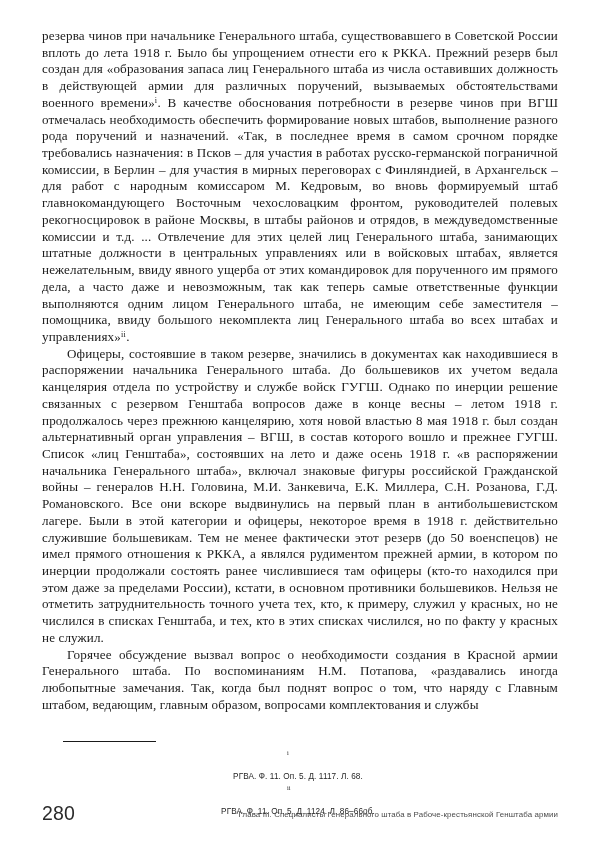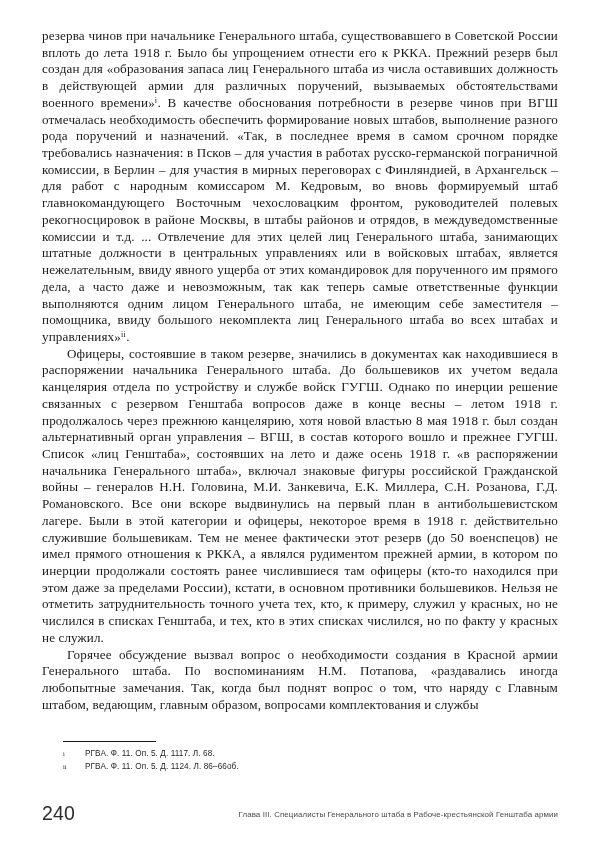--- a/index.html
+++ b/index.html
@@ -74,20 +74,21 @@
     padding: 0;
   }
   .fn-item {
     display: flex;
     align-items: center;
     font-family: "Liberation Sans", sans-serif;
     font-size: 8.2px;
     line-height: 13.2px;
     color: #1f1f1f;
     letter-spacing: 0.012em;
+    flex-direction: column;
   }
   .fn-marker {
     width: 22px;
     flex: 0 0 22px;
     font-family: "Liberation Serif", serif;
     font-size: 6.4px;
     line-height: 10px;
     padding-top: 0.5px;
     color: #1f1f1f;
   }
@@ -142,17 +143,17 @@
         <span class="fn-text">РГВА. Ф. 11. Оп. 5. Д. 1117. Л. 68.</span>
       </li>
       <li class="fn-item">
         <span class="fn-marker">ii</span>
         <span class="fn-text">РГВА. Ф. 11. Оп. 5. Д. 1124. Л. 86–66об.</span>
       </li>
     </ul>
   </div>
 
   <div class="footer">
-    <div class="folio">240</div>
+    <div class="folio">280</div>
     <div class="running-head">Глава III. Специалисты Генерального штаба в Рабоче-крестьянской Генштаба армии</div>
   </div>
 
 </div>
 
 </body></html>

